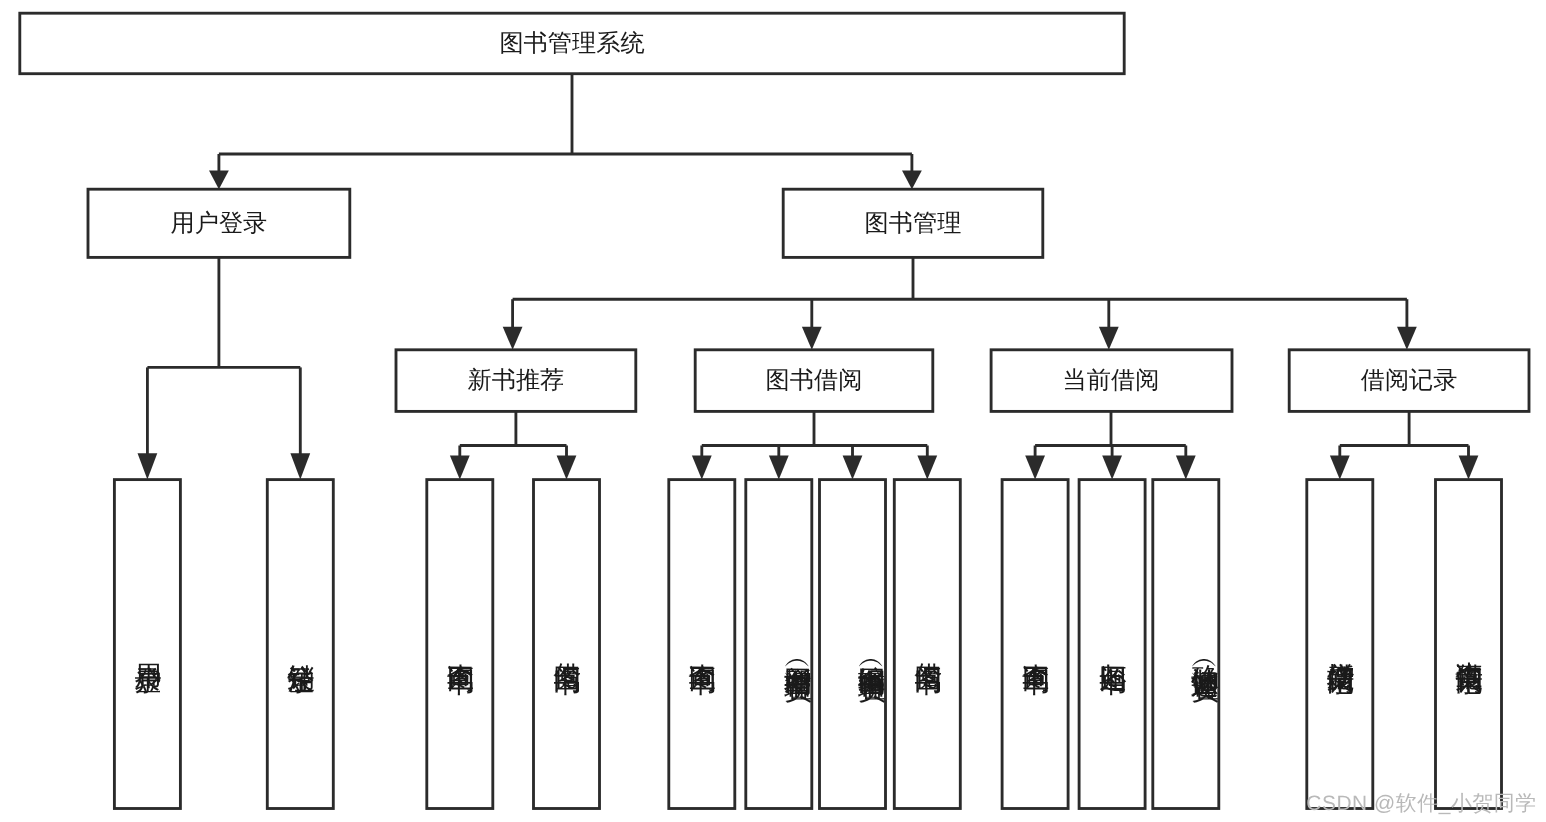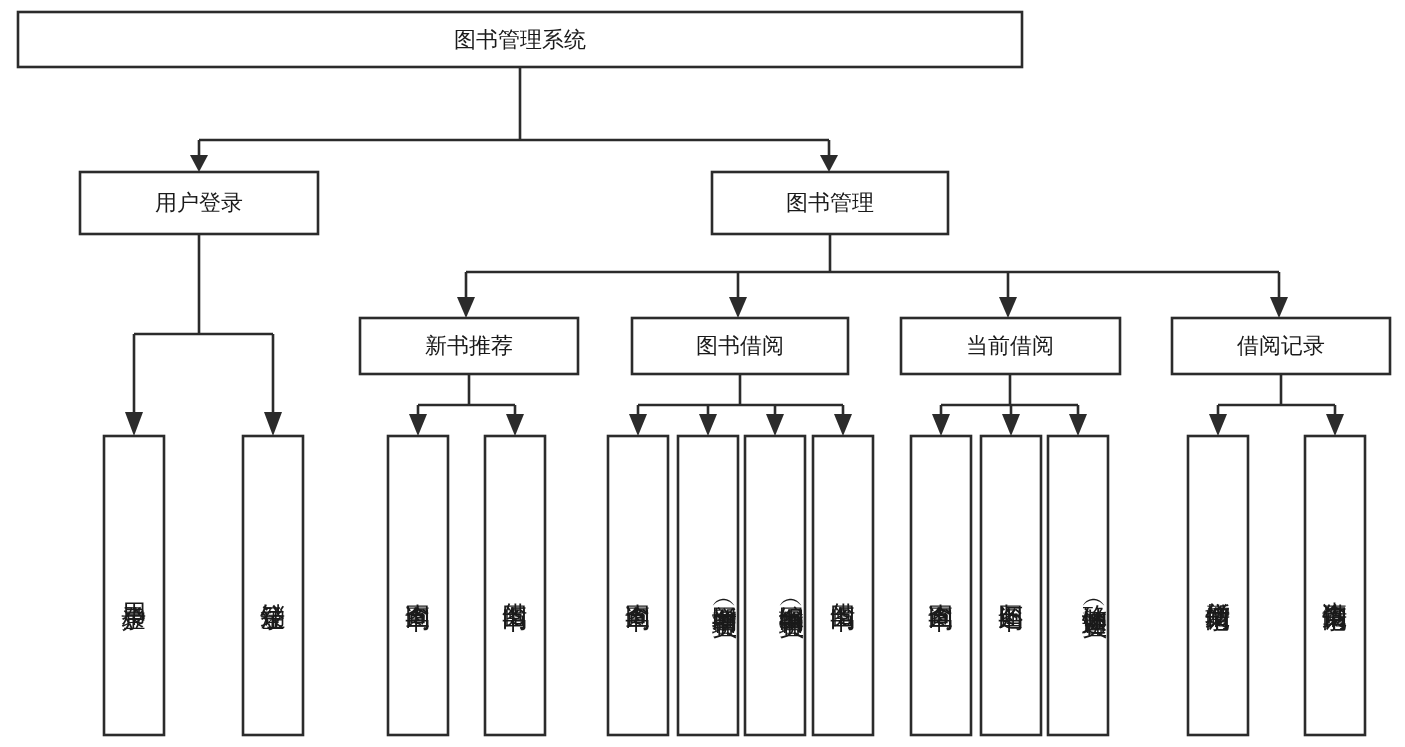--- a/index.html
+++ b/index.html
@@ -200,13 +200,14 @@
   <div class="leaf-label" style="left:608px; top:436px; width:60px; height:299px;">查询图书</div>
   <div class="leaf-label" style="left:678px; top:436px; width:60px; height:299px; align-items:flex-start; padding-top:6px;">新增图书（管理员）</div>
   <div class="leaf-label" style="left:745px; top:436px; width:60px; height:299px; align-items:flex-start; padding-top:6px;">编辑图书（管理员）</div>
   <div class="leaf-label" style="left:813px; top:436px; width:60px; height:299px;">借阅图书</div>
   <div class="leaf-label" style="left:911px; top:436px; width:60px; height:299px;">查询图书</div>
   <div class="leaf-label" style="left:981px; top:436px; width:60px; height:299px;">归还图书</div>
   <div class="leaf-label" style="left:1048px; top:436px; width:60px; height:299px; align-items:flex-start; padding-top:6px;">确认归还（管理员）</div>
   <div class="leaf-label" style="left:1188px; top:436px; width:60px; height:299px;">新增借阅记录</div>
   <div class="leaf-label" style="left:1305px; top:436px; width:60px; height:299px;">查询借阅记录</div>
 
+  <div id="watermark">CSDN @软件_小贺同学</div>
 </div>
 
 </body></html>

